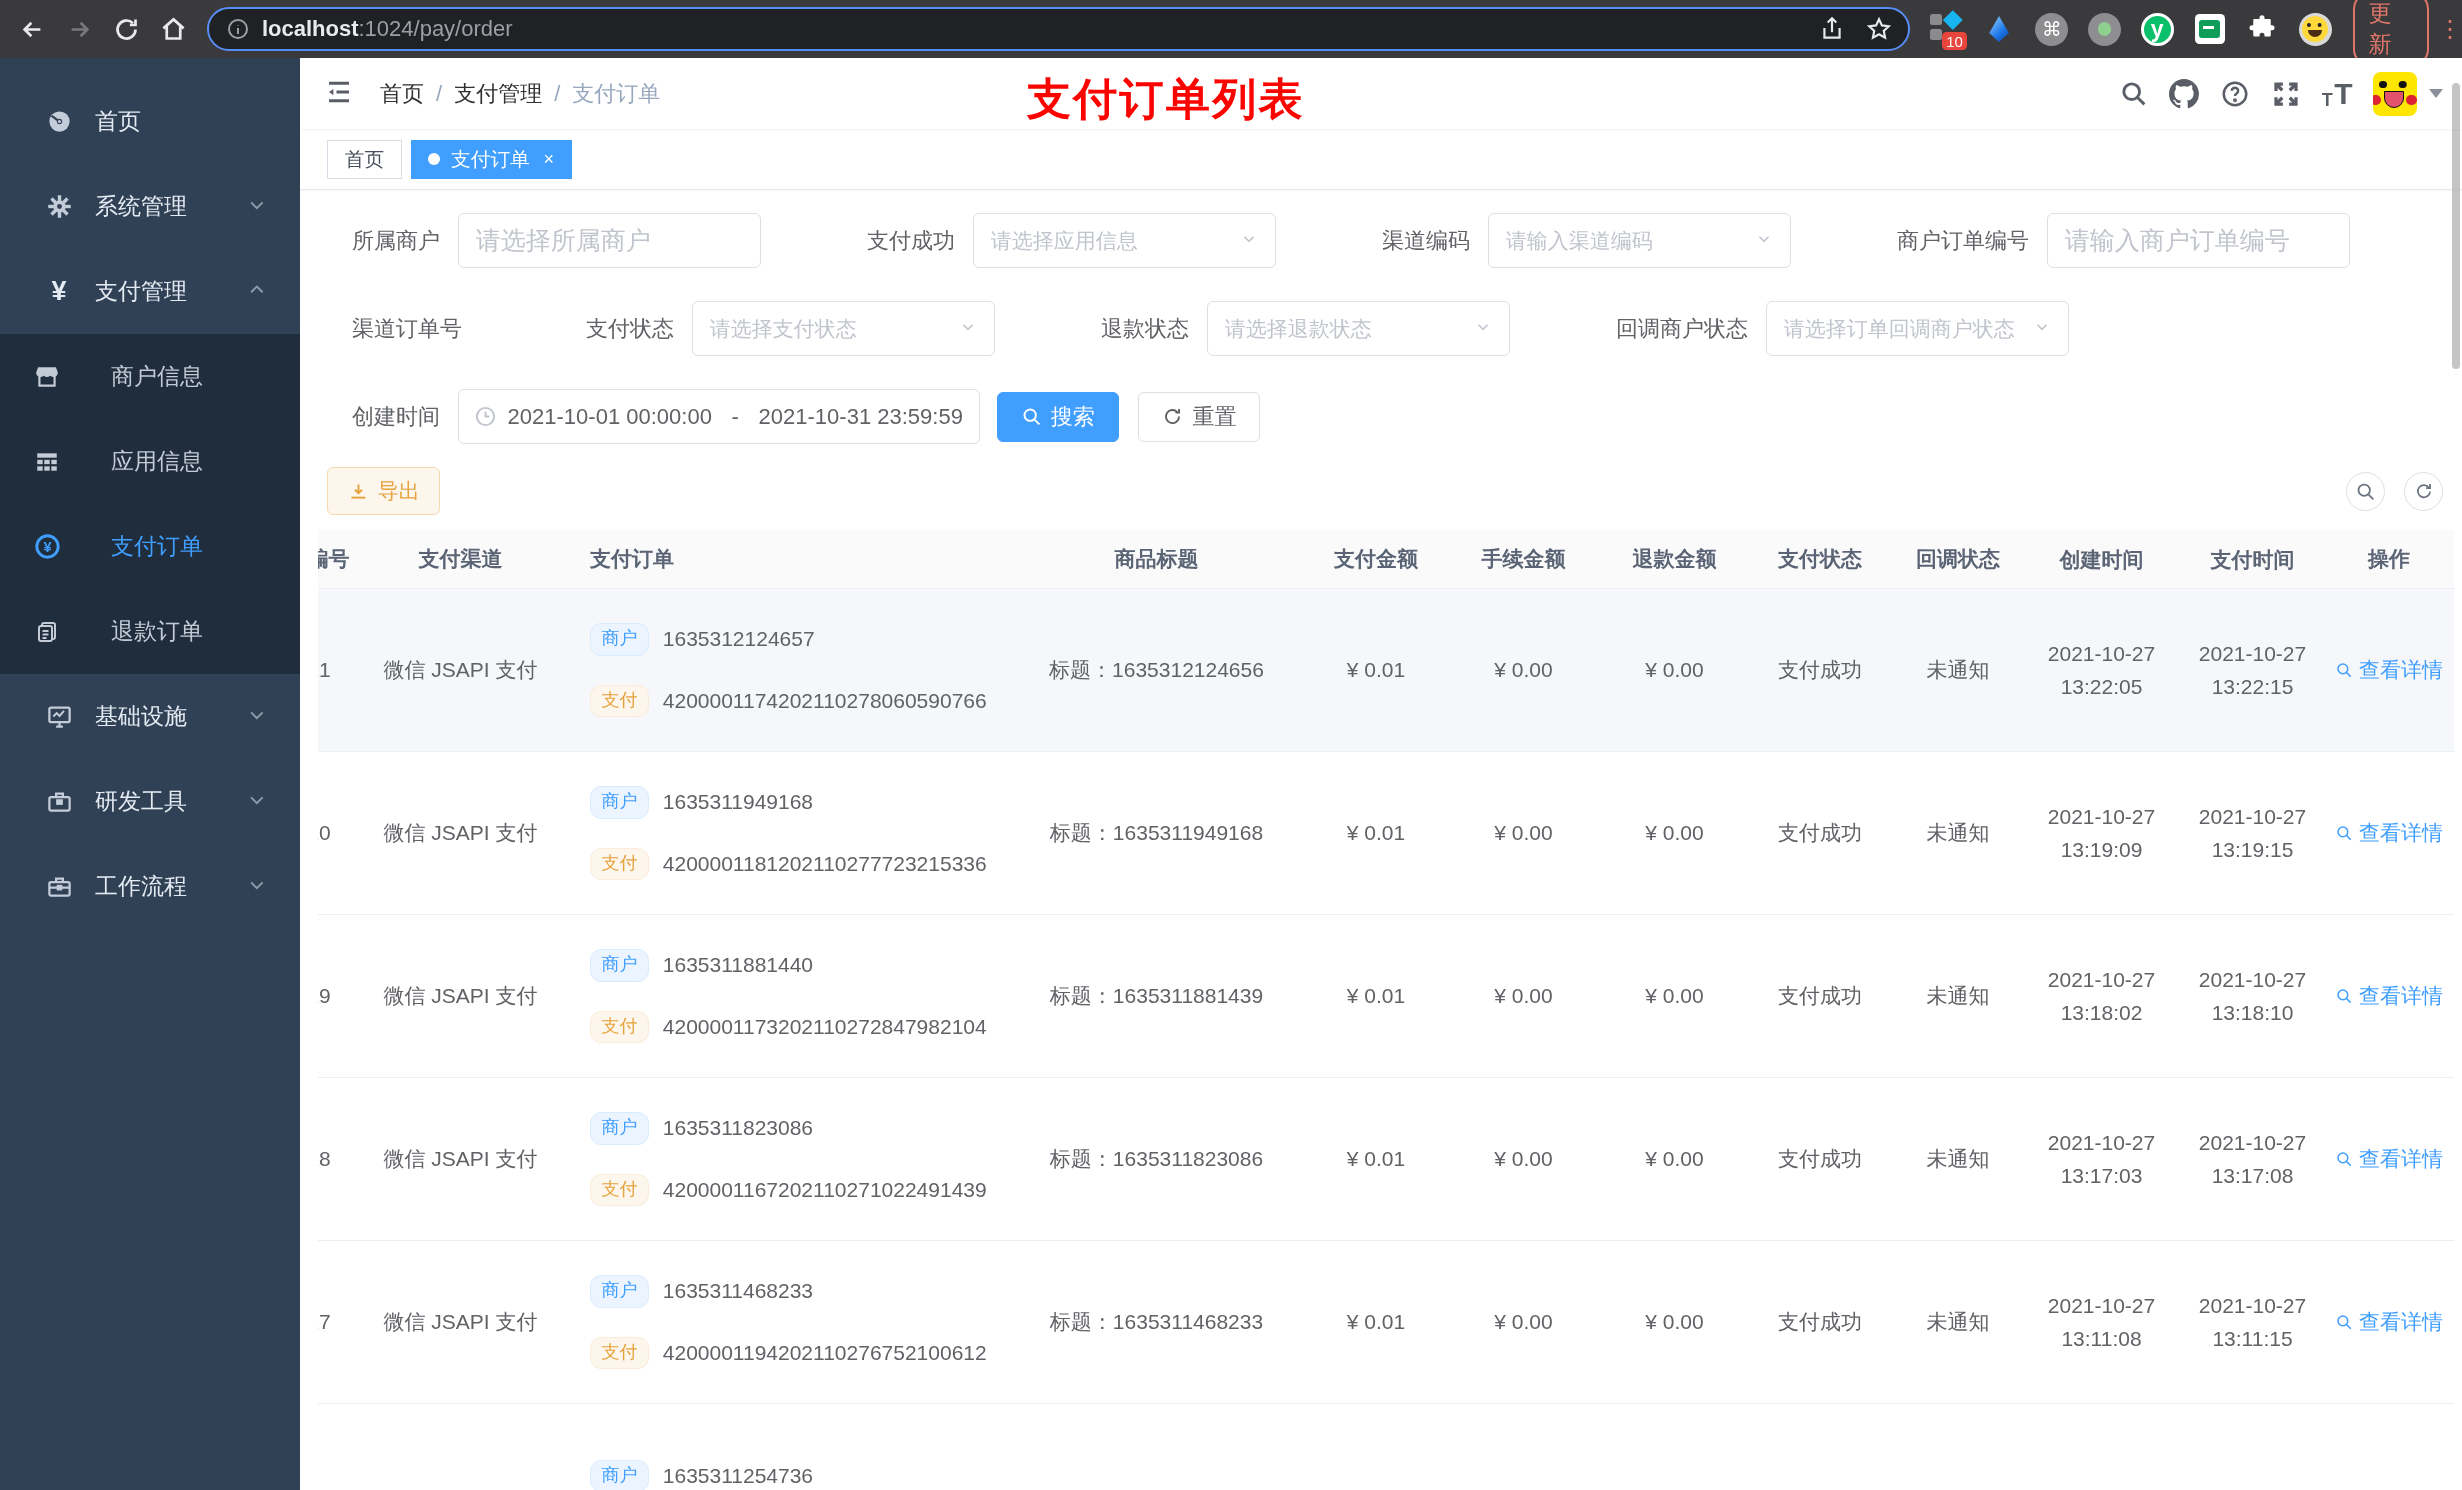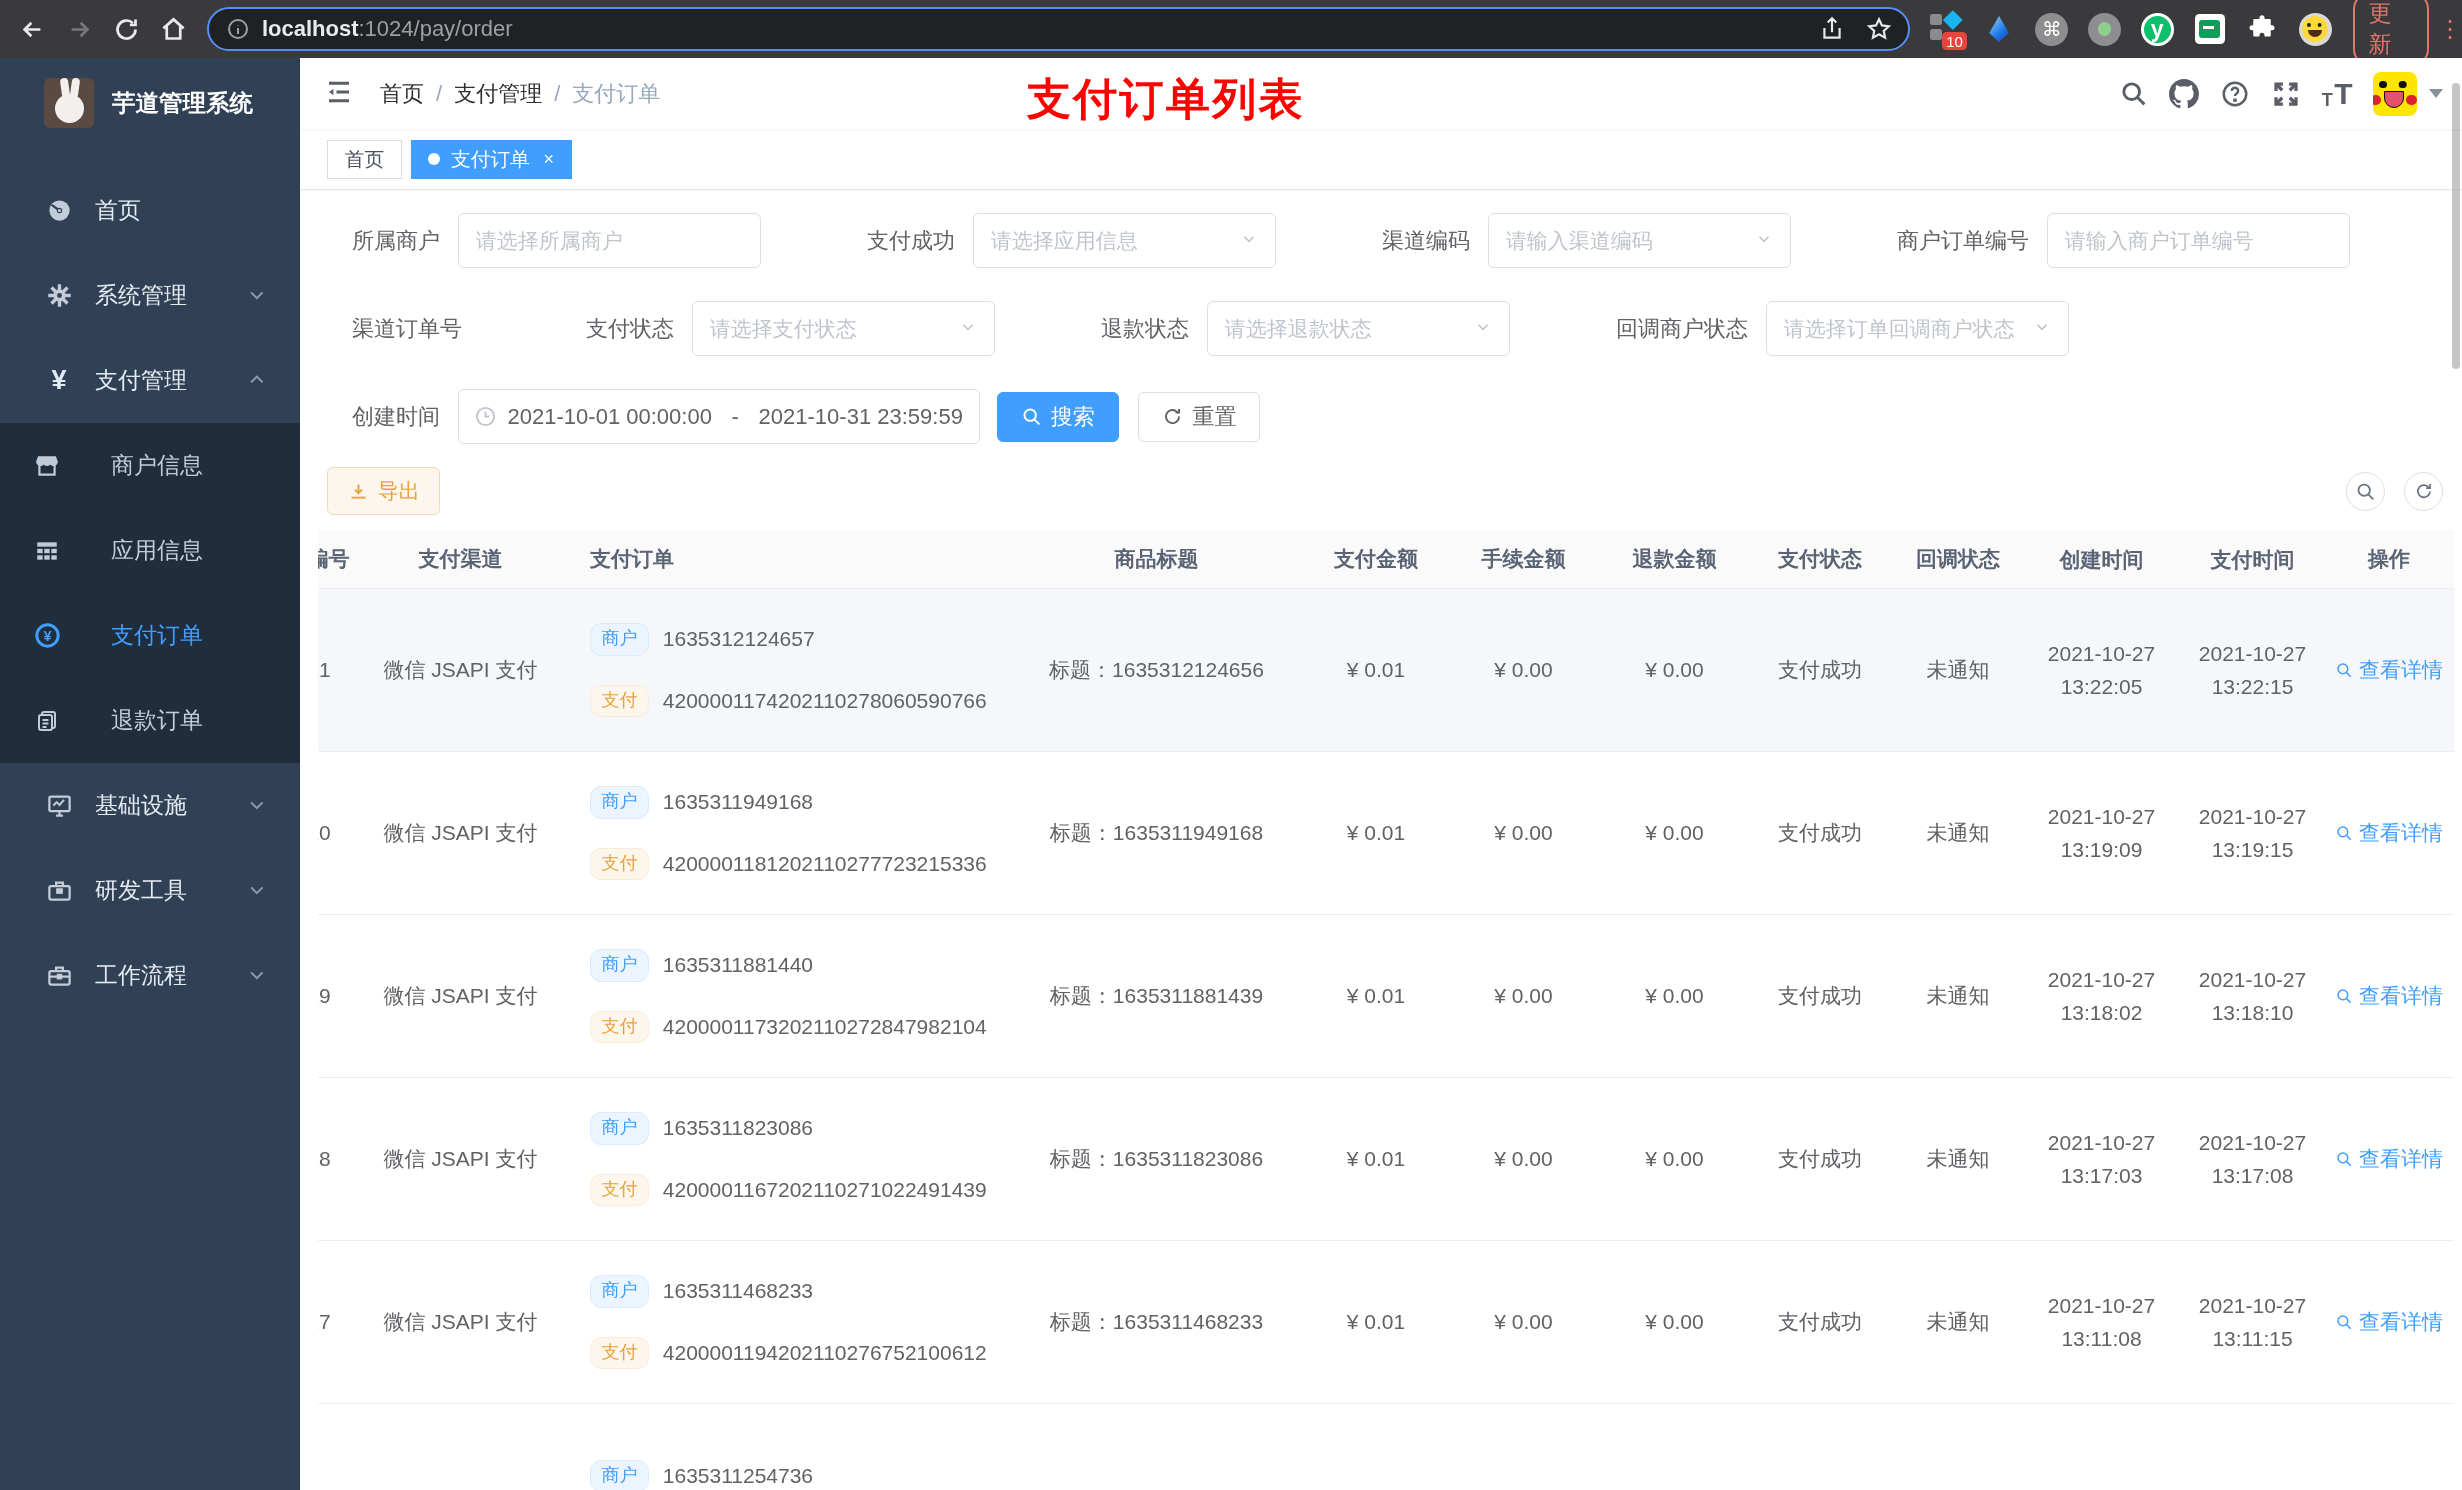--- a/index.html
+++ b/index.html
@@ -82,21 +82,21 @@
   .tagtab.active { background:#409eff; border-color:#409eff; color:#fff; }
   .tagtab .dot { width:12px; height:12px; border-radius:50%; background:#fff; margin-right:10.6px; }
   .tagtab .close { margin-left:13.6px; font-size:18px; }
 
   
   .f-row { display:flex; align-items:center; padding-left:52px; margin-top:23px; }
   .f-row2 { margin-top:33px; }
   .f-item { display:flex; align-items:center; margin-right:106px; }
   .f-label { font-size:22px; color:#606266; margin-right:18px; white-space:nowrap; }
   .f-ctrl { width:303px; height:55px; border:0.8px solid #dcdfe6; border-radius:6px; display:flex; align-items:center; padding:0 16.7px; background:#fff; position:relative; }
-  .f-ctrl input { border:none; outline:none; width:100%; font-size:21px; color:#606266; background:transparent; }
+  .f-ctrl input { border:none; outline:none; width:100%; font-size:25px; color:#606266; background:transparent; }
   .f-ctrl input::placeholder { color:#c0c4cc; }
   .f-ph { color:#c0c4cc; font-size:21px; flex:1; white-space:nowrap; overflow:hidden; }
   .chev-sel { margin-left:6px; }
   .date-ctrl { width:522px; height:55px; border:0.8px solid #dcdfe6; border-radius:6px; display:flex; align-items:center; padding:0 15px; }
   .date-val { font-size:22px; color:#606266; }
   .date-sep { margin:0 19.7px; color:#606266; font-size:22px; }
   .btn { height:50px; border-radius:6px; display:flex; align-items:center; padding:0 23px; font-size:22px; cursor:pointer; }
   .btn svg { margin-right:9px; }
   .btn-primary { background:#409eff; color:#fff; border:0.8px solid #409eff; margin-left:16.7px; }
   .btn-plain { background:#fff; color:#606266; border:0.8px solid #dcdfe6; margin-left:19.7px; }
@@ -211,28 +211,20 @@
   </div>
   <div class="update-btn">
       <span>更新</span>
     </div>
   <div class="chrome-dots">⋮</div>
 </div>
 
 <div class="app">
 
   <div class="sidebar">
-    <div class="logo-row">
-      <div class="logo-img">
-          <span class="ear1"></span>
-          <span class="ear2"></span>
-          <span class="head"></span>
-        </div>
-      <div class="logo-title">芋道管理系统</div>
-    </div>
     <div class="menu">
       <div class="m-item">
         <span class="m-ic">
           <svg width="27" height="27" viewBox="0 0 24 24" fill="#c3ccd9">
               <circle cx="12" cy="12" r="9"></circle>
               <path d="M12 12L5 7" stroke="#304156" stroke-width="2"></path>
               <circle cx="12" cy="12" r="2.4" fill="#304156"></circle>
               <circle cx="12" cy="12" r="1.4" fill="#c3ccd9"></circle>
             </svg>
         </span>

